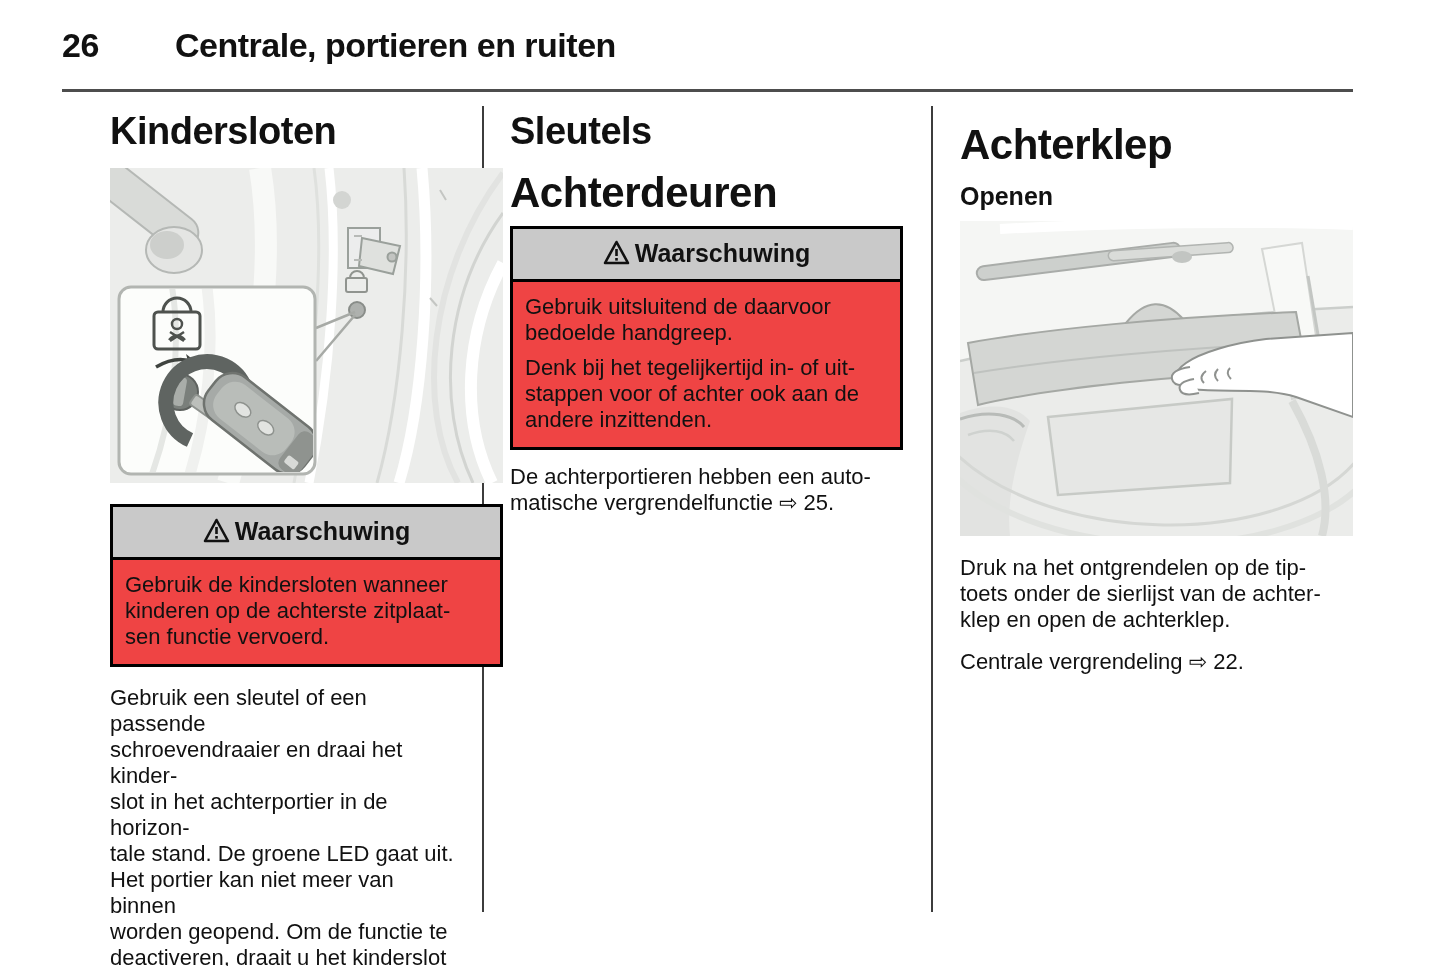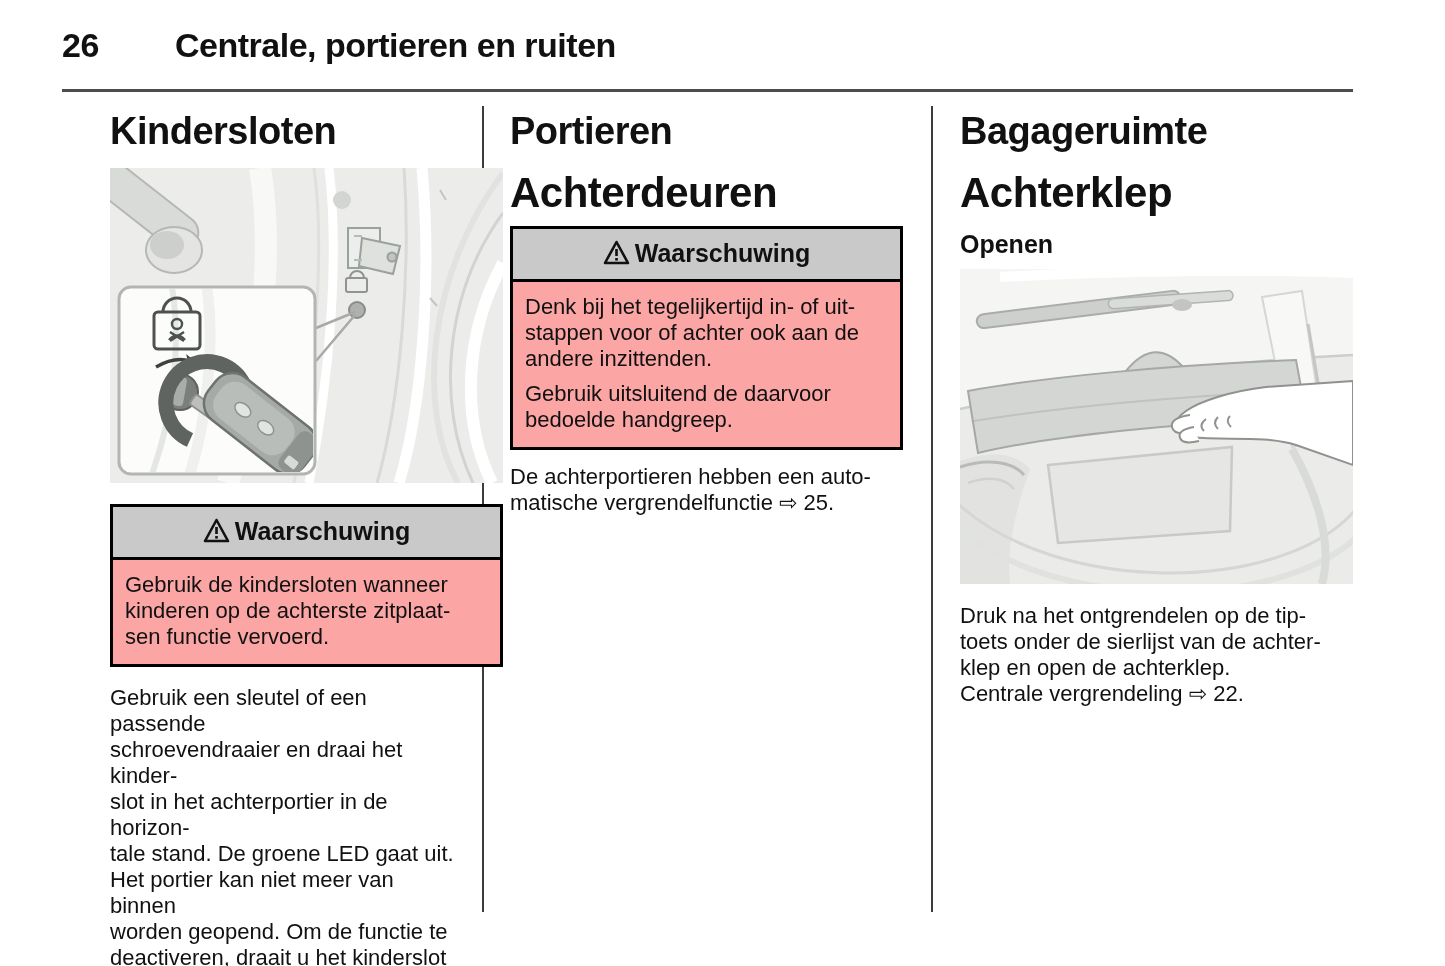--- a/index.html
+++ b/index.html
@@ -29,21 +29,21 @@
   .vsep1{left:482px;}
   .vsep2{left:931px;}
 
   h2.h{font-size:38px;line-height:44px;font-weight:700;margin:4px 0 0 0;letter-spacing:-0.5px;}
   h3.h{font-size:42px;line-height:36px;font-weight:700;margin:22px 0 0 0;letter-spacing:-0.5px;}
   h4.h{font-size:25px;line-height:30px;font-weight:700;margin:18px 0 0 0;}
 
   .figure{width:393px;height:315px;margin-top:15px;display:block;}
   .figure svg{display:block;width:100%;height:100%;}
 
-  .warnbox{border:3px solid #000;margin-top:21px;width:393px;background:#fca5a5;}
+  .warnbox{border:3px solid #000;margin-top:21px;width:393px;background:#ef4444;}
   .warnbox .whead{
     background:#c9c9c9;border-bottom:3px solid #000;
     text-align:center;font-weight:700;font-size:25px;
     padding:10px 0 9px 0;line-height:28px;
   }
   .warnbox .whead .wtri{display:inline-block;vertical-align:-3px;margin-right:5px;}
   .warnbox .wbody{padding:12px 12px 14px 12px;font-size:22px;line-height:26px;}
   .warnbox .wbody p{margin:0;white-space:pre-line;}
   .warnbox .wbody p + p{margin-top:9px;}
 
@@ -169,48 +169,47 @@
 schroevendraaier en draai het kinder-
 slot in het achterportier in de horizon-
 tale stand. De groene LED gaat uit.
 Het portier kan niet meer van binnen
 worden geopend. Om de functie te
 deactiveren, draait u het kinderslot in
 de verticale stand.</p>
   </div>
 
   <div class="col col-mid">
-    <h2 class="h">Portieren</h2>
+    <h2 class="h">Sleutels</h2>
     <h3 class="h">Achterdeuren</h3>
 
     <div class="warnbox" style="margin-top:15px;">
       <div class="whead">
         <span class="wtri">
           <svg width="27" height="25" viewBox="0 0 27 25">
               <path d="M13.5,2 L25,23 H2 Z" fill="none" stroke="#111" stroke-width="2.6" stroke-linejoin="round"></path>
               <rect x="12.2" y="9" width="2.6" height="7" fill="#111"></rect>
               <rect x="12.2" y="18" width="2.6" height="2.6" fill="#111"></rect>
             </svg>
         </span><span>Waarschuwing</span>
       </div>
       <div class="wbody">
+        <p>Gebruik uitsluitend de daarvoor
+bedoelde handgreep.</p>
         <p>Denk bij het tegelijkertijd in- of uit-
 stappen voor of achter ook aan de
 andere inzittenden.</p>
-        <p>Gebruik uitsluitend de daarvoor
-bedoelde handgreep.</p>
       </div>
     </div>
 
     <p class="body-text" style="margin-top:14px;">De achterportieren hebben een auto-
 matische vergrendelfunctie ⇨ 25.</p>
   </div>
 
   <div class="col col-right">
-    <h2 class="h">Bagageruimte</h2>
     <h3 class="h">Achterklep</h3>
     <h4 class="h">Openen</h4>
 
     <div class="figure" style="margin-top:10px;">
       <svg viewBox="0 0 393 315" xmlns="http://www.w3.org/2000/svg">
         <rect width="393" height="315" fill="#ebecea"></rect>
 
         <path d="M0,0 H393 V86 C260,92 120,112 0,140 Z" fill="#f5f6f4"></path>
         <path d="M0,140 C120,112 260,92 393,86" stroke="#cbcecb" stroke-width="2.5" fill="none"></path>
         <path d="M40,8 C150,2 300,0 393,4" stroke="#ffffff" stroke-width="10" fill="none"></path>
@@ -245,16 +244,16 @@
 
         <path d="M-20,215 C70,330 330,330 400,235" fill="none" stroke="#d5d7d4" stroke-width="3"></path>
         <path d="M-10,250 C80,345 320,345 400,265" fill="none" stroke="#e0e2df" stroke-width="6"></path>
         <path d="M332,180 C360,230 372,278 362,315" fill="none" stroke="#d9dbd8" stroke-width="8"></path>
       </svg>
     </div>
 
     <p class="body-text" style="margin-top:19px;">Druk na het ontgrendelen op de tip-
 toets onder de sierlijst van de achter-
 klep en open de achterklep.</p>
-    <p class="body-text" style="margin-top:0;">Centrale vergrendeling ⇨ 22.</p>
+    <p class="body-text" style="margin-top:16px;">Centrale vergrendeling ⇨ 22.</p>
   </div>
 
 </div>
 
 </body></html>

